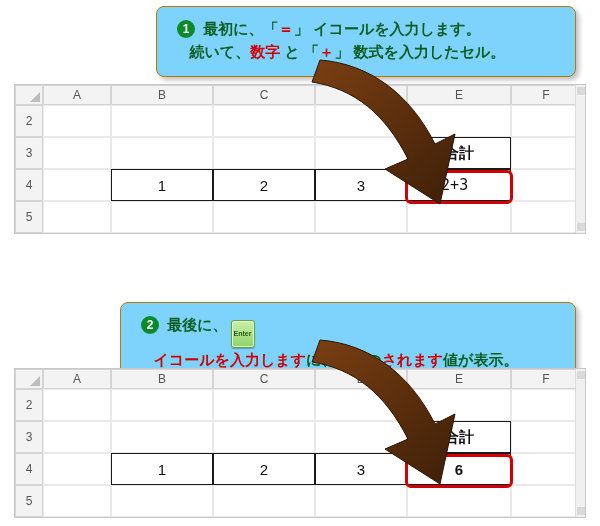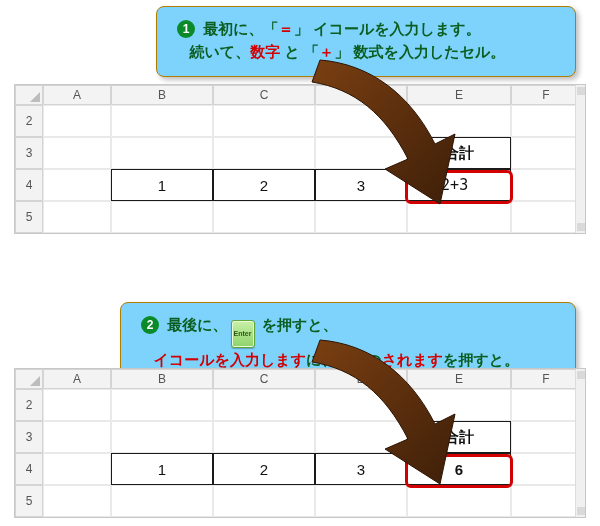--- a/index.html
+++ b/index.html
@@ -130,22 +130,22 @@
     <div class="cell"></div>
     <div class="cell"></div>
     <div class="cell"></div>
     <div class="cell"></div>
   </div>
   <div class="hi-wrap" style="left:390px; top:85px; width:108px; height:34px;"></div>
 </div>
 
 <div class="callout" style="top:282px; left:120px; right:24px;margin-top:20px;">
   <span class="circled">2</span>
-  <span>最後に、</span><span class="enter-key"><span class="cap">Enter</span></span><span> を押すと、</span><br>
-  &nbsp;&nbsp;&nbsp;<span class="red">イコールを入力します</span><span>に、合計の</span><span class="red">されます</span><span>を押すと。</span>
+  <span>最後に、</span><span class="enter-key"><span class="cap">Enter</span></span><br>
+  &nbsp;&nbsp;&nbsp;<span class="red">イコールを入力します</span><span>に、合計の</span><span class="red">されます</span><span>値が表示。</span>
 </div>
 
 <svg class="arrow-wrap" style="left:300px; top:334px; width:200px; height:160px; z-index:5;" viewBox="0 0 200 160">
   <path d="M20,6 C70,10 110,40 135,90 L155,80 L140,150 L85,115 L108,105 C85,60 55,35 12,28 Z" fill="url(#g1)" stroke="#2c1404" stroke-width="1"></path>
 </svg>
 
 <div class="sheet" style="top:368px; height:150px;">
   <div class="sb">
       <div class="up"></div>
       <div class="dn"></div>

